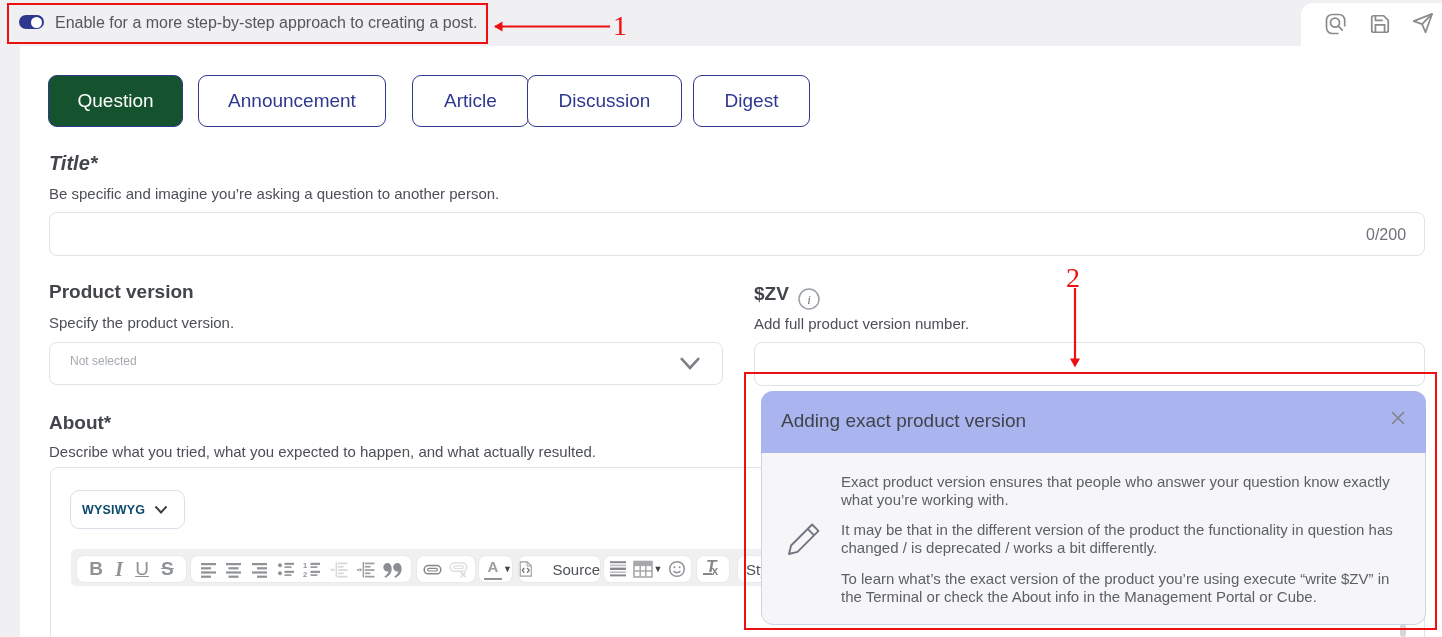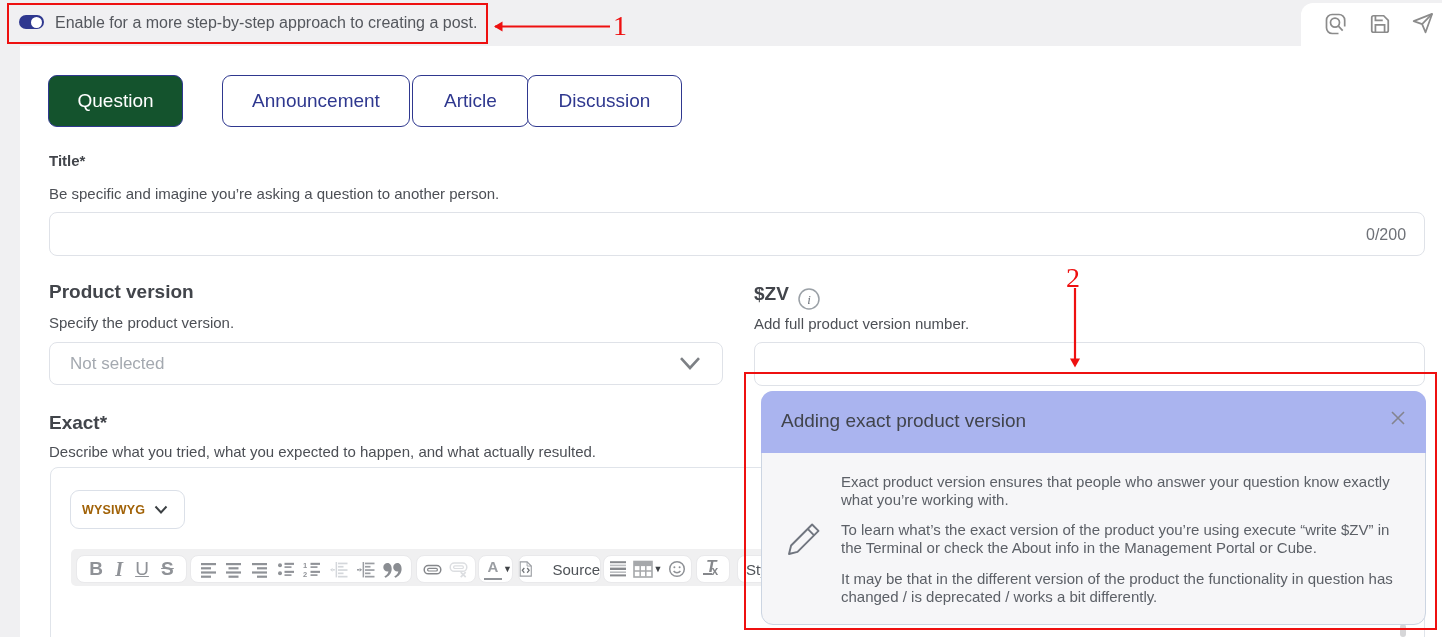--- a/index.html
+++ b/index.html
@@ -15,21 +15,21 @@
   .red { color:#ee1010; }
   .toggle { left:19px; top:15px; width:25px; height:14px; border-radius:7px; background:#2f388f; }
   .knob { left:31px; top:16.5px; width:11px; height:11px; border-radius:50%; background:#fff; }
   .toplabel { left:55px; top:14px; font-size:16px; color:#54575d; }
   .tab { top:75px; height:52px; border-radius:9px; font-size:19px; line-height:49px;
     text-align:center; color:#2f388f; border:1.5px solid #2f388f; background:#fff; }
   .tab.active { background:#14532d; color:#fff; border-color:#2f388f; }
   .h1 { font-size:19px; font-weight:bold; color:#42454b; }
   .desc { font-size:15px; color:#4c4f55; }
   .field { background:#fff; border:1px solid #dfe2e8; border-radius:8px; }
-  .ph { color:#a4a9b0; font-size:17px; }
+  .ph { color:#a4a9b0; font-size:12px; }
   .counter { color:#6e7177; font-size:16px; }
   svg { display:block; }
   .tbg { top:555px; height:28px; background:#fff; border:1px solid #e9e9eb; border-radius:8px;
     display:flex; align-items:center; justify-content:space-evenly; }
   .tbg svg { display:inline-block; }
   .ticon { color:#8f9297; }
 </style>
 </head>
 <body>
 <div id="page">
@@ -57,51 +57,52 @@
   <div class="abs toggle"></div>
   <div class="abs knob"></div>
   <div class="abs toplabel">Enable for a more step-by-step approach to creating a post.</div>
   <svg class="abs" style="left:492px; top:18px" width="126" height="18" viewBox="0 0 126 18">
     <path d="M3 8.5 H118" stroke="#ee1010" stroke-width="2.2" fill="none"></path>
     <path d="M10.5 3.6 L2 8.5 L10.5 13.4 Z" fill="#ee1010" stroke="none"></path>
   </svg>
   <div class="abs red" style="left:613px; top:9.5px; font-size:28px; font-family:'Liberation Serif',serif;">1</div>
 
   <div class="abs tab active" style="left:48px; width:135px;">Question</div>
-  <div class="abs tab" style="left:198px; width:188px;margin-left:24px;">Announcement</div>
+  <div class="abs tab" style="left:198px; width:188px;">Announcement</div>
   <div class="abs tab" style="left:412px; width:117px;">Article</div>
   <div class="abs tab" style="left:527px; width:155px;">Discussion</div>
-
-  <div class="abs h1" style="left:49px; top:151.5px; font-size:15px;">Title*</div>
+  <div class="abs tab" style="left:693px; width:117px;">Digest</div>
+
+  <div class="abs h1" style="left:49px; top:151.5px; font-size:20px;font-style:italic;">Title*</div>
   <div class="abs desc" style="left:49px; top:185px;">Be specific and imagine you’re asking a question to another person.</div>
   <div class="abs field" style="left:49px; top:212px; width:1376px; height:44px;"></div>
   <div class="abs counter" style="left:1366px; top:226px;">0/200</div>
 
   <div class="abs h1" style="left:49px; top:281px;">Product version</div>
   <div class="abs desc" style="left:49px; top:314px;text-align:right;">Specify the product version.</div>
   <div class="abs field" style="left:49px; top:342px; width:674px; height:43px;"></div>
   <div class="abs ph" style="left:70px; top:354px;">Not selected</div>
   <svg class="abs" style="left:679px; top:356px" width="22" height="15" viewBox="0 0 22 15" fill="none" stroke="#7d8085" stroke-width="2.6">
     <path d="M2 2.2 L11 12 L20 2.2"></path>
   </svg>
 
   <div class="abs h1" style="left:754px; top:283px;">$ZV</div>
   <svg class="abs" style="left:798px; top:288px" width="22" height="22" viewBox="0 0 22 22">
     <circle cx="11" cy="11" r="10" fill="none" stroke="#9aa0a6" stroke-width="1.5"></circle>
     <text x="11" y="15.5" text-anchor="middle" font-family="Liberation Serif" font-style="italic" font-size="13" fill="#6f747c">i</text>
   </svg>
   <div class="abs desc" style="left:754px; top:315px;">Add full product version number.</div>
   <div class="abs field" style="left:754px; top:342px; width:671px; height:44px;"></div>
 
-  <div class="abs h1" style="left:49px; top:411.5px;">Exact*</div>
+  <div class="abs h1" style="left:49px; top:411.5px;">About*</div>
   <div class="abs desc" style="left:49px; top:443px;">Describe what you tried, what you expected to happen, and what actually resulted.</div>
   <div class="abs" style="left:50px; top:467px; width:1375px; height:180px; background:#fff; border:1px solid #e0e4ea; border-radius:8px;"></div>
 
   <div class="abs" style="left:70px; top:490px; width:115px; height:39px; background:#fff; border:1px solid #dbe0e8; border-radius:9px;"></div>
-  <div class="abs" style="left:82px; top:503px; font-size:12.5px; font-weight:bold; color:#a16207; letter-spacing:0.2px;">WYSIWYG</div>
+  <div class="abs" style="left:82px; top:503px; font-size:12.5px; font-weight:bold; color:#0c4a6e; letter-spacing:0.2px;">WYSIWYG</div>
   <svg class="abs" style="left:154px; top:505px" width="14" height="10" viewBox="0 0 14 10" fill="none" stroke="#3c4043" stroke-width="2">
     <path d="M1.5 1.5 L7 7.5 L12.5 1.5"></path>
   </svg>
 
   <div id="toolbar" class="abs" style="left:71px; top:549px; width:1333px; height:37px; background:#f0f0f1; border-radius:5px;"></div>
 
   <div class="abs tbg" style="left:76px; width:111px;">
     <span class="ticon" style="font-weight:bold; font-size:19px;">B</span>
     <span class="ticon" style="font-family:'Liberation Serif'; font-style:italic; font-weight:bold; font-size:20px;">I</span>
     <span class="ticon" style="font-size:19px; text-decoration:underline;">U</span>
@@ -249,16 +250,16 @@
     <path d="M2 2 L14 14 M14 2 L2 14"></path>
   </svg>
 
   <svg class="abs" style="left:787px; top:520px" width="34" height="37" viewBox="0 0 34 37" fill="none" stroke="#70757f" stroke-width="1.9" stroke-linejoin="round">
     <path d="M2 34 L4.1 25.5 L25.1 4.5 L31.5 10.9 L10.5 31.9 Z"></path>
     <path d="M20.7 8.9 L27.1 15.3"></path>
   </svg>
 
   <div class="abs" style="left:841px; top:473px; width:556px; font-size:15px; line-height:17.7px; color:#5c6067;">
     <p>Exact product version ensures that people who answer your question know exactly what you’re working with.</p>
+    <p style="margin-top:13px;">It may be that in the different version of the product the functionality in question has changed / is deprecated / works a bit differently.</p>
     <p style="margin-top:13px;">To learn what’s the exact version of the product you’re using execute “write $ZV” in the Terminal or check the About info in the Management Portal or Cube.</p>
-    <p style="margin-top:13px;">It may be that in the different version of the product the functionality in question has changed / is deprecated / works a bit differently.</p>
   </div>
 </div>
 
 </body></html>

